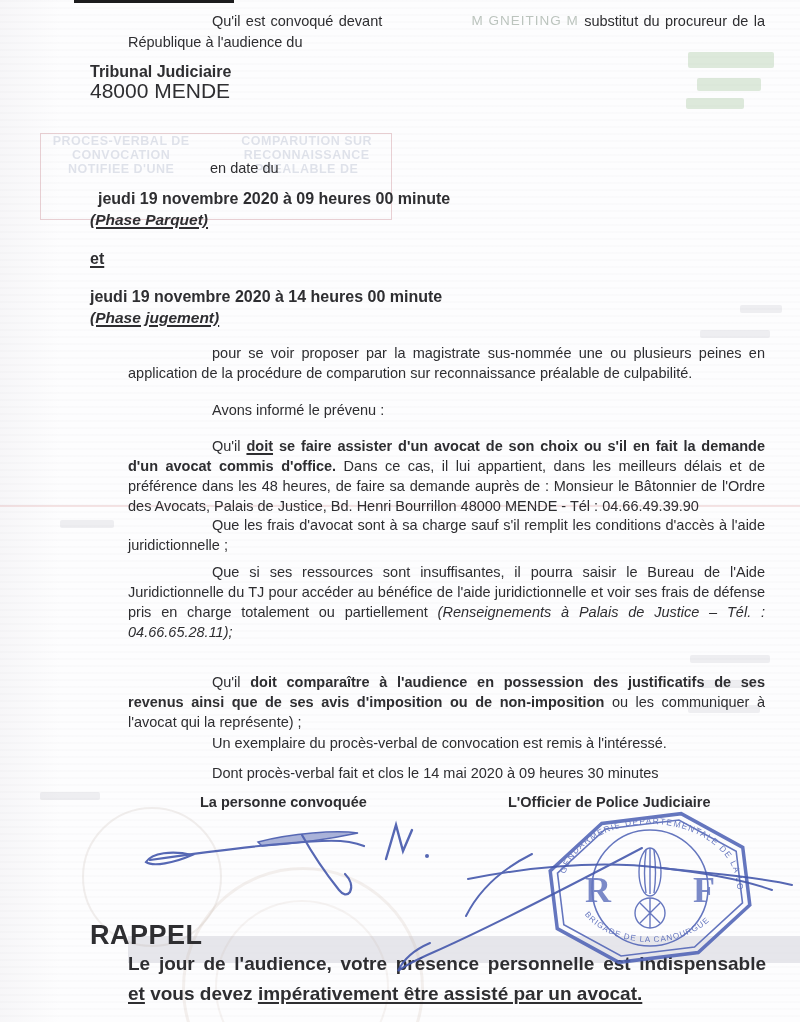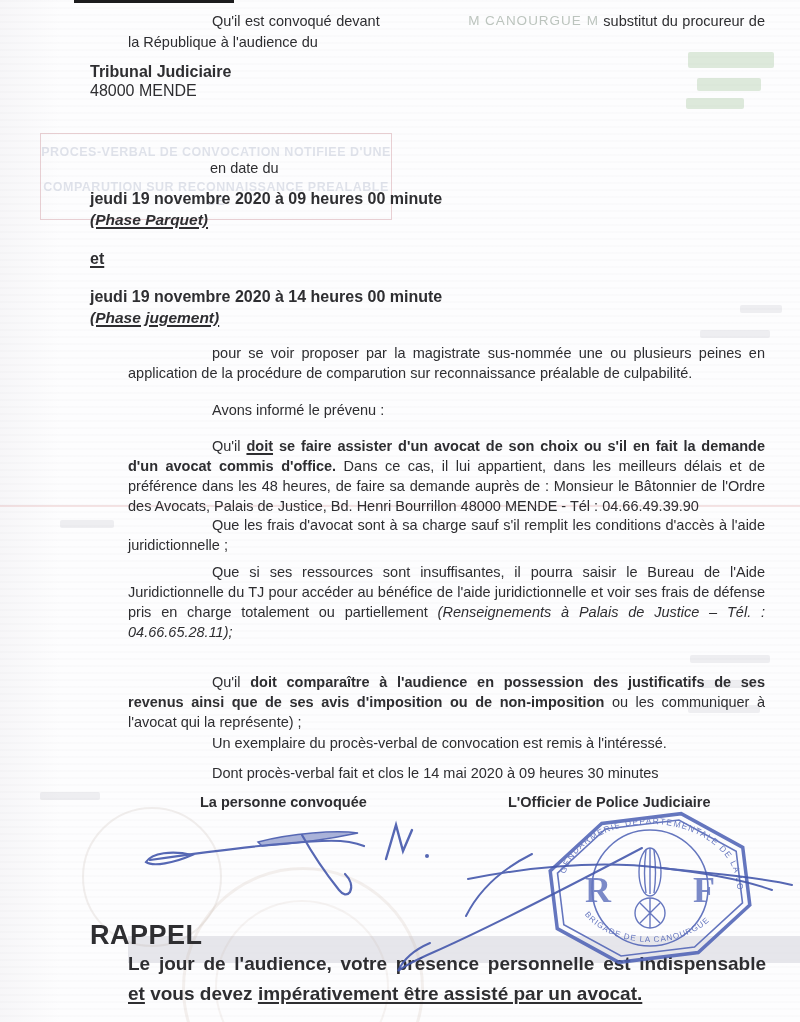--- a/index.html
+++ b/index.html
@@ -30,21 +30,21 @@
   .center{text-align:left;}
   .heading{font-weight:bold;font-size:16px;line-height:19px;}
   .ghost-layer{z-index:1;}
   .ink{z-index:3;pointer-events:none;}
 
   .top-bar{left:74px;top:0;width:160px;height:3px;background:#1c1c1e;z-index:2;}
 
   .ghost-box{
     left:40px;top:133px;width:350px;height:85px;
     border:1px solid rgba(215,170,175,0.55);
-    display:flex;flex-direction:column;justify-content:center;gap:21px;
+    display:flex;flex-direction:row;justify-content:center;gap:21px;
     text-align:center;
   }
   .ghost-box span{
     font-weight:bold;font-size:12.5px;color:#7a87a8;opacity:0.22;
     letter-spacing:0.5px;
   }
   .smudge{background:rgba(150,150,165,0.14);border-radius:2px;}
   .smudge-green{background:rgba(150,190,140,0.30);border-radius:2px;}
   .fold{left:0;top:505px;width:800px;height:2px;background:rgba(225,170,170,0.30);}
   .band{left:128px;top:936px;width:672px;height:27px;background:rgba(222,222,228,0.75);}
@@ -87,33 +87,33 @@
   <div class="abs ghost-layer smudge" style="left:40px;top:792px;width:60px;height:8px;"></div>
 
   <div class="abs ghost-layer fold"></div>
   <div class="abs ghost-layer band"></div>
   <div class="abs ghost-layer ghost-circle gc1"></div>
   <div class="abs ghost-layer ghost-circle gc2"></div>
   <div class="abs ghost-layer ghost-circle gc3"></div>
 
   <div class="abs txt body-text indent" style="left:128px;top:11px;width:637px;">
     <span>Qu'il est convoqué devant</span>
-    <span class="faded-name">M    CANOURGUE M</span>
+    <span class="faded-name">M    GNEITING M</span>
     <span>substitut du procureur de la République</span>
     <span>à l'audience du</span>
   </div>
 
   <div class="abs txt center" style="left:90px;top:62px;width:700px;">
     <div class="heading">Tribunal Judiciaire</div>
-    <div style="font-size:16px;line-height:19px;">48000 MENDE</div>
+    <div style="font-size:21px;line-height:19px;">48000 MENDE</div>
   </div>
 
   <div class="abs txt body-text" style="left:210px;top:158px;">en date du</div>
 
-  <div class="abs txt center heading" style="left:90px;top:189px;width:700px;">jeudi 19 novembre 2020 à 09 heures 00 minute</div>
+  <div class="abs txt center heading" style="left:98px;top:189px;width:700px;">jeudi 19 novembre 2020 à 09 heures 00 minute</div>
   <div class="abs txt center heading i u" style="left:90px;top:210px;width:700px;font-size:15.5px;">(Phase Parquet)</div>
 
   <div class="abs txt center heading u" style="left:90px;top:249px;width:700px;">et</div>
 
   <div class="abs txt center heading" style="left:90px;top:287px;width:700px;">jeudi 19 novembre 2020 à 14 heures 00 minute</div>
   <div class="abs txt body-text indent" style="left:128px;top:343px;width:637px;"><span>pour se voir proposer par la magistrate sus-nommée une ou plusieurs peines en application de la procédure de comparution sur reconnaissance préalable de culpabilité.</span></div>
 
   <div class="abs txt center heading i u" style="left:90px;top:308px;width:700px;font-size:15.5px;">(Phase jugement)</div>
 
   <div class="abs txt body-text" style="left:212px;top:400px;">Avons informé le prévenu :</div>

